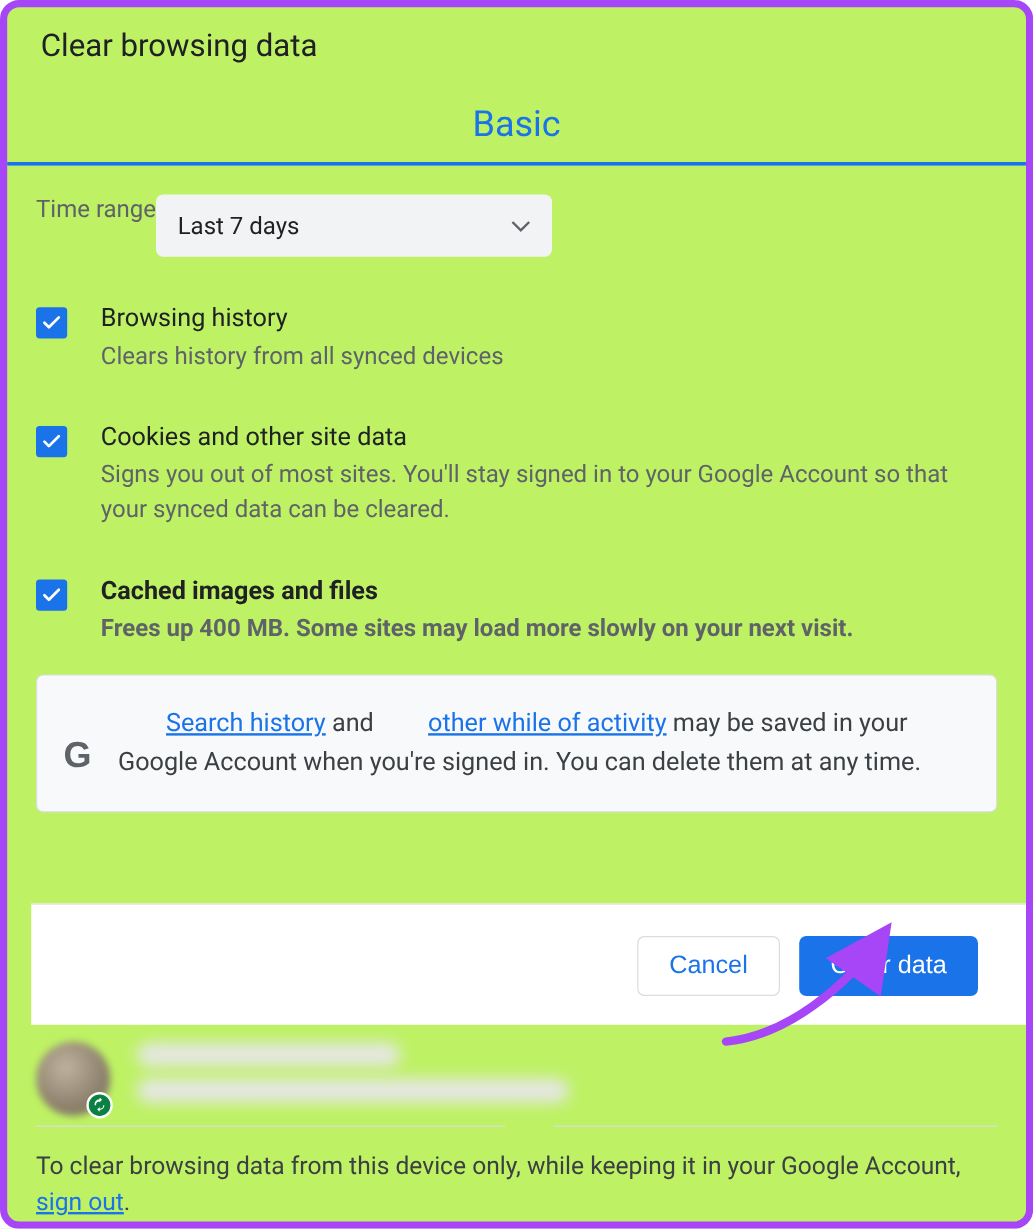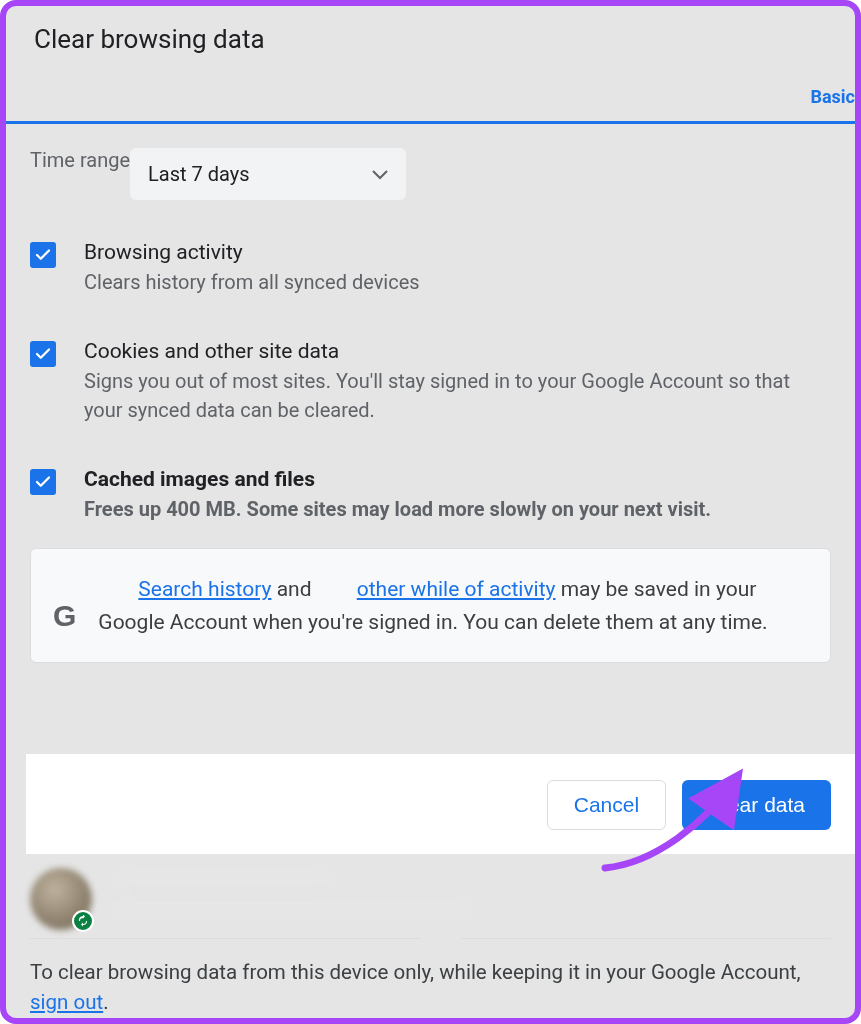--- a/index.html
+++ b/index.html
@@ -8,41 +8,41 @@
     background: #fff;
     width: 861px;
     height: 1024px;
     overflow: hidden;
   }
   .frame {
     width: 861px;
     height: 1024px;
     border: 6px solid #a646f7;
     border-radius: 16px;
-    background: #e5e5e5;
+    background: #bef264;
     position: relative;
     display: flex;
     flex-direction: column;
   }
   .dialog-title {
     font-size: 26px;
     font-weight: 400;
     color: #202124;
     padding: 18px 0 18px 28px;
   }
   .tabs {
     display: flex;
     border-bottom: 1px solid #dadce0;
   }
   .tab {
     flex: 1;
-    text-align: right;
+    text-align: center;
     padding: 14px 0 16px 0;
-    font-size: 18px;
-    font-weight: 700;
+    font-size: 30px;
+    font-weight: 400;
     color: #5f6368;
     cursor: pointer;
     position: relative;
   }
   .tab.active {
     color: #1a73e8;
   }
   .tab.active::after {
     content: "";
     position: absolute;
@@ -64,21 +64,21 @@
     font-size: 20px;
     color: #5f6368;
   }
   .select {
     display: flex;
     align-items: center;
     justify-content: space-between;
     background: #f1f3f4;
     border-radius: 6px;
     padding: 14px 18px;
-    width: 276px;
+    width: 330px;
     cursor: pointer;
   }
   .select-text {
     font-size: 20px;
     color: #202124;
   }
   .select-caret {
     color: #5f6368;
   }
   .option-row {
@@ -134,21 +134,21 @@
     color: #3c4043;
     line-height: 1.55;
   }
   .info-text a {
     color: #1a73e8;
     text-decoration: underline;
     margin-left: 40px;
   }
   .button-row {
     border-top: 1px solid #e4e4e4;
-    padding: 26px 24px 24px 0;
+    padding: 26px 40px 24px 0;
     display: flex;
     justify-content: flex-end;
     gap: 16px;
     background:#fff;
     margin-left:20px;
   }
   .btn {
     font-size: 21px;
     font-weight: 500;
     padding: 12px 26px;
@@ -241,21 +241,21 @@
       </div>
     </div>
 
     <div class="option-row">
       <div class="checkbox">
         <svg viewBox="0 0 24 24">
             <path d="M4 12l5 5L20 6" stroke="#fff" stroke-width="3" fill="none" stroke-linecap="round" stroke-linejoin="round"></path>
           </svg>
       </div>
       <div class="option-text">
-        <div class="option-title">Browsing activity</div>
+        <div class="option-title">Browsing history</div>
         <div class="option-desc">Clears history from all synced devices</div>
       </div>
     </div>
 
     <div class="option-row">
       <div class="checkbox">
         <svg viewBox="0 0 24 24">
             <path d="M4 12l5 5L20 6" stroke="#fff" stroke-width="3" fill="none" stroke-linecap="round" stroke-linejoin="round"></path>
           </svg>
       </div>

